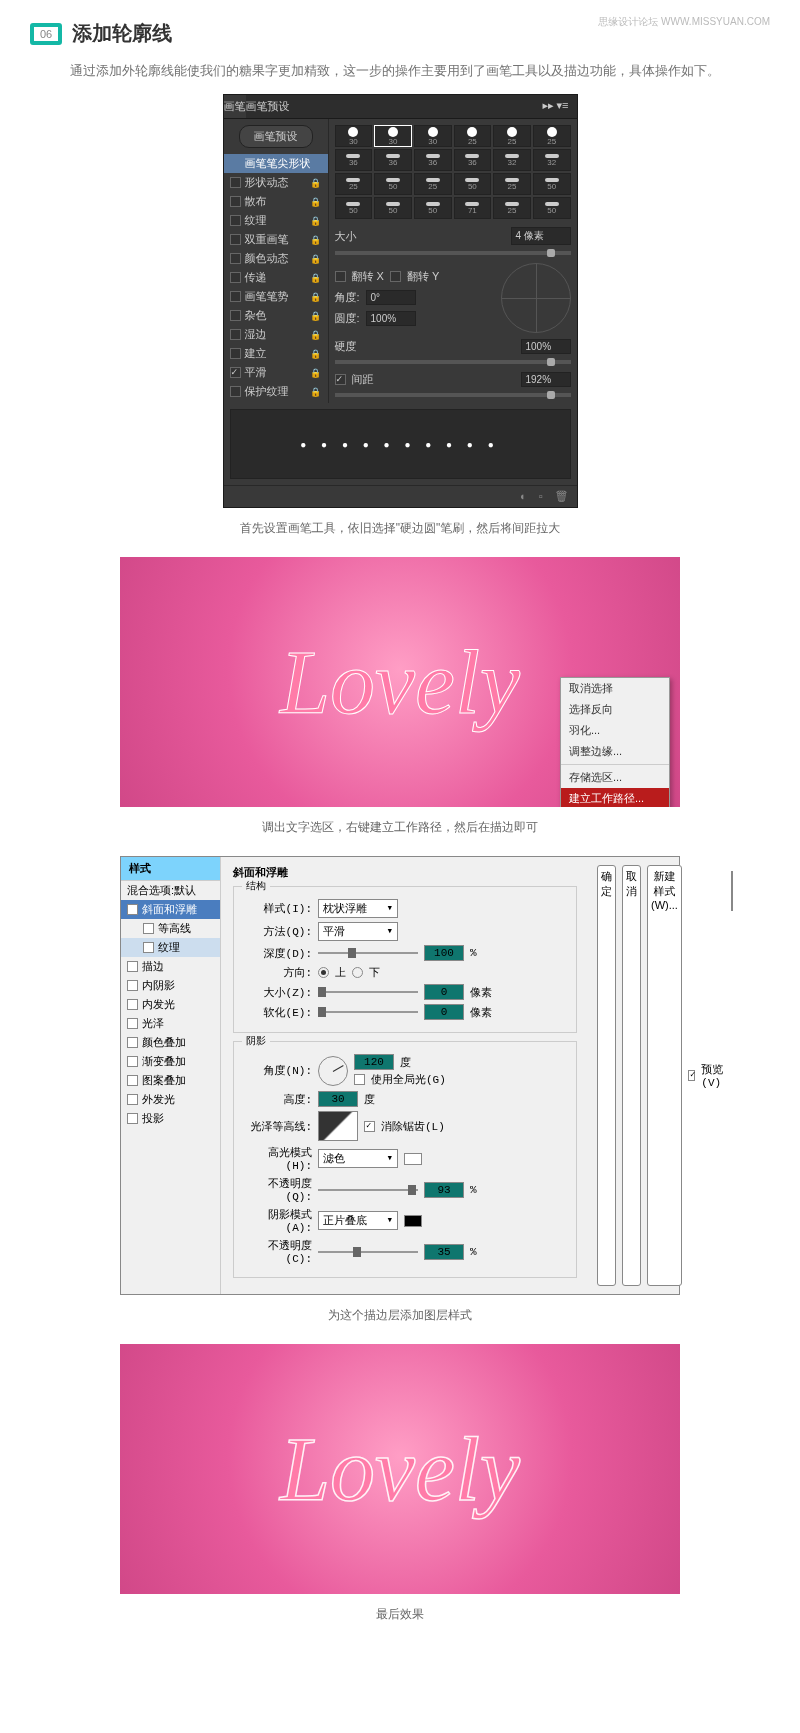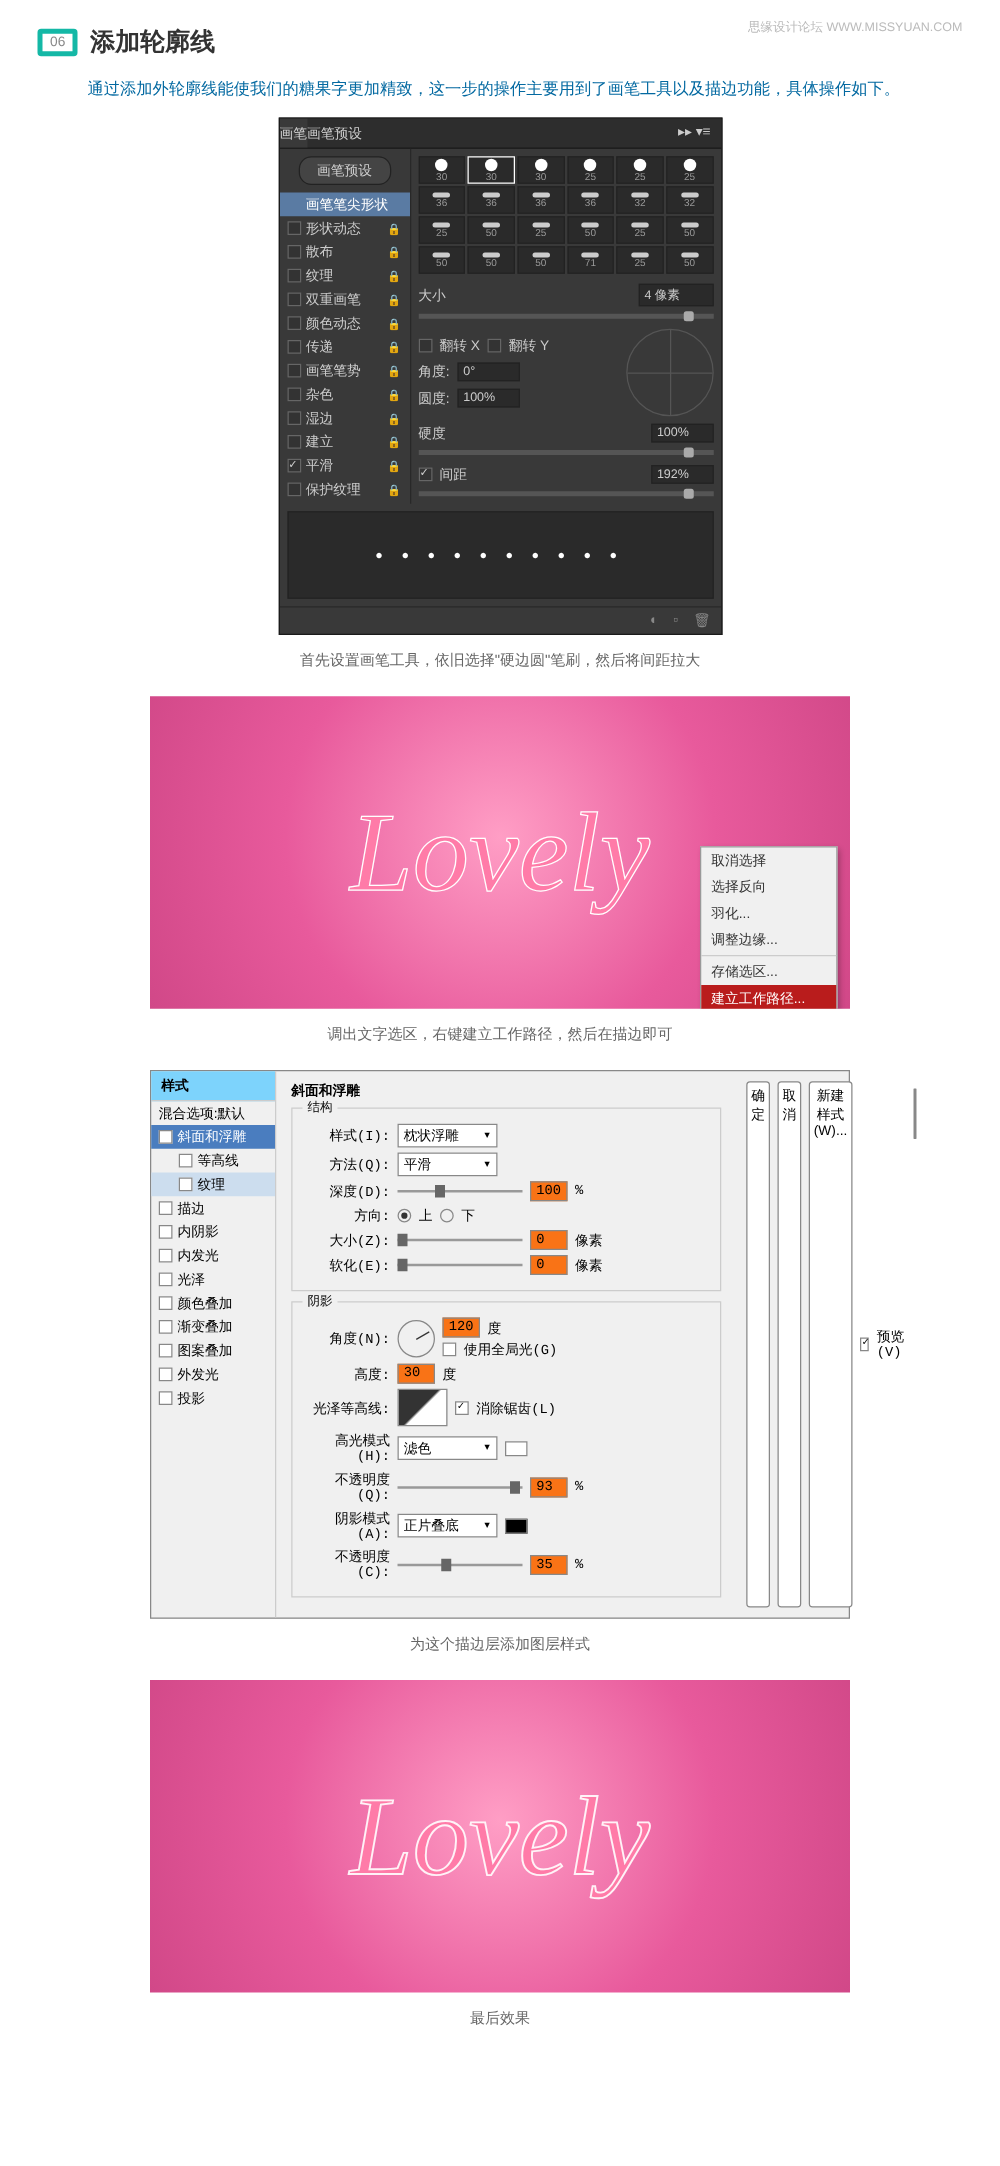--- a/index.html
+++ b/index.html
@@ -2,21 +2,21 @@
 <html><head>
 <meta charset="utf-8">
 <style>
 * { margin: 0; padding: 0; box-sizing: border-box; }
 body { font-family: "Microsoft YaHei", sans-serif; background: #fff; width: 800px; }
 .page { padding: 20px 30px; }
 .watermark { position: absolute; top: 15px; right: 30px; font-size: 10px; color: #bbb; }
 .step-header { display: flex; align-items: center; gap: 10px; margin-bottom: 12px; }
 .step-num { background: #fff; border: 4px solid #14b8a6; border-radius: 3px; padding: 1px 6px; font-size: 11px; color: #888; }
 .step-title { font-size: 20px; font-weight: bold; color: #333; }
-.step-desc { font-size: 13px; color: #0369a1; line-height: 1.8; padding-left: 40px; margin-bottom: 12px; }
+.step-desc { font-size: 13px; color: #737373; line-height: 1.8; padding-left: 40px; margin-bottom: 12px; }
 .caption { text-align: center; font-size: 12px; color: #666; margin: 12px 0 20px; }
 
 
 .brush-panel { width: 355px; margin: 0 auto; background: #393939; color: #ccc; font-size: 11px; border: 1px solid #1a1a1a; }
 .bp-tabs { display: flex; background: #2d2d2d; border-bottom: 1px solid #1a1a1a; }
 .bp-tab { padding: 4px 0; }
 .bp-tab.active { background: #393939; }
 .bp-dots { margin-left: auto; padding: 4px 8px; }
 .bp-body { display: flex; }
 .bp-left { width: 105px; border-right: 1px solid #282828; }
@@ -63,21 +63,21 @@
 .ls-cb.chk::after { content: "✓"; font-size: 9px; position: relative; top: -3px; left: 1px; }
 .ls-mid { flex: 1; padding: 8px 12px; }
 .ls-sect { font-weight: bold; margin-bottom: 6px; }
 .ls-group { border: 1px solid #ccc; padding: 8px; margin-bottom: 8px; position: relative; }
 .ls-group-label { position: absolute; top: -8px; left: 8px; background: #f0f0f0; padding: 0 4px; font-size: 10px; }
 .ls-frow { display: flex; align-items: center; margin: 4px 0; gap: 6px; font-family: Liberation Mono, monospace; }
 .ls-label { width: 70px; text-align: right; }
 .ls-select { border: 1px solid #888; background: #fff; padding: 1px 4px; width: 80px; display: inline-flex; justify-content: space-between; }
 .ls-slider { width: 100px; height: 2px; background: #999; position: relative; }
 .ls-slider::after { content: ""; position: absolute; width: 8px; height: 10px; background: #666; top: -4px; left: var(--p, 50%); }
-.ls-num { border: 1px solid #888; background: #f97316; padding: 1px 4px; width: 30px; }
+.ls-num { border: 1px solid #888; background: #0f766e; padding: 1px 4px; width: 40px; text-align: center; }
 .ls-radio { width: 11px; height: 11px; border: 1px solid #888; border-radius: 50%; display: inline-block; }
 .ls-radio.chk::after { content: ""; display: block; width: 5px; height: 5px; background: #333; border-radius: 50%; margin: 2px; }
 .ls-curve { width: 40px; height: 30px; border: 1px solid #888; background: linear-gradient(135deg, #333 0%, #333 48%, #fff 52%, #fff 100%); }
 .ls-angle { width: 30px; height: 30px; border: 1px solid #888; border-radius: 50%; position: relative; }
 .ls-angle::after { content: ""; position: absolute; width: 12px; height: 1px; background: #333; top: 50%; left: 50%; transform-origin: left; transform: rotate(-30deg); }
 .ls-swatch-sm { width: 18px; height: 12px; border: 1px solid #888; }
 .ls-right { width: 90px; padding: 8px; display: flex; gap: 6px; }
 .ls-btn { border: 1px solid #888; background: #fff; padding: 3px; text-align: center; border-radius: 3px; }
 .ls-prev-sw { width: 40px; height: 40px; background: #666; border: 1px solid #888; margin: 6px auto; }
 </style>

